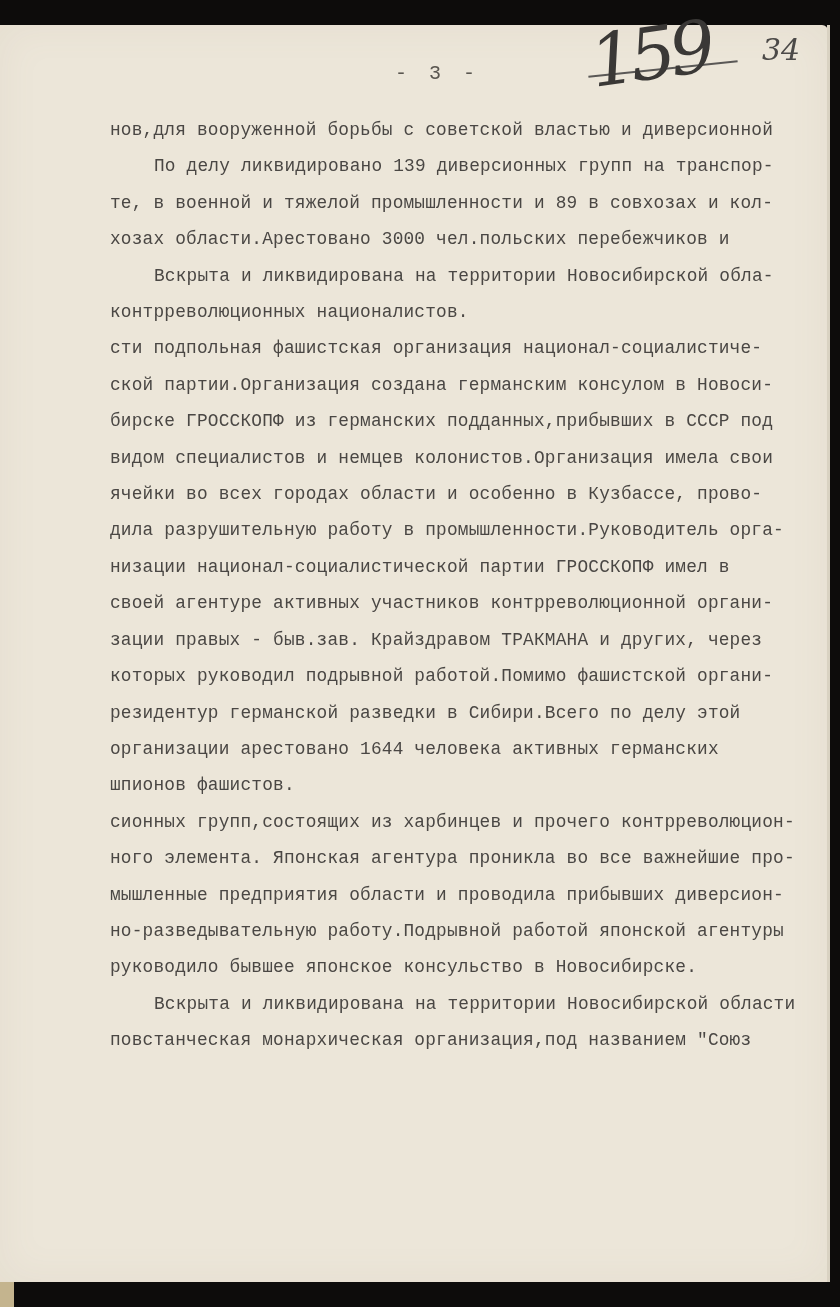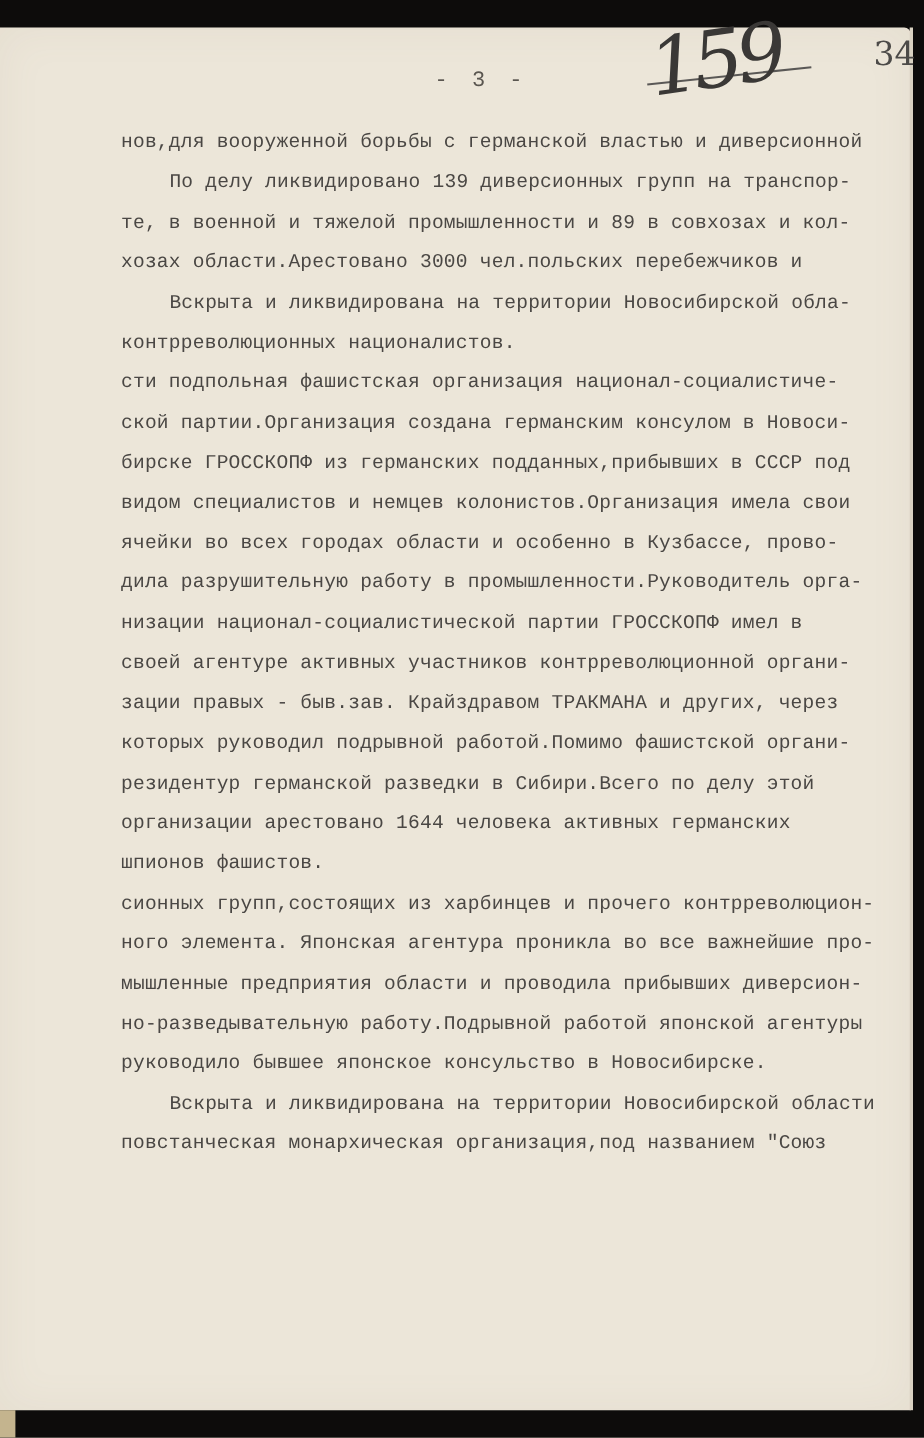--- a/index.html
+++ b/index.html
@@ -35,21 +35,21 @@
   }
   .folio-main {
     left: 590px; top: 12px; font-size: 72px; font-style: italic; transform: rotate(-8deg);
     letter-spacing: -6px;
   }
   .folio-strike {
     position: absolute; left: 588px; top: 68px; width: 150px; height: 2px;
     background: #5a5856; transform: rotate(-6deg);
   }
   .folio-secondary {
-    left: 762px; top: 32px; font-size: 30px; color: #4c4a48; margin-left: 32px;
+    left: 762px; top: 32px; font-size: 30px; font-style: italic; color: #4c4a48;
   }
   .body-text {
     position: absolute; left: 110px; top: 112px; width: 720px;
     font-family: "Liberation Mono", monospace; font-size: 17.8px; color: #4a4744;
     line-height: 36.4px;
     letter-spacing: 0.2px;
   }
   .line { white-space: nowrap; display: block; }
   .indent { padding-left: 44px; }
 </style>
@@ -58,21 +58,21 @@
 
 <div class="page"></div>
 <div class="spine"></div>
 
 <div class="page-number">- 3 -</div>
 <div class="folio-strike"></div>
 <div class="folio folio-main">159</div>
 <div class="folio folio-secondary">34</div>
 
 <div class="body-text">
-  <span class="line">нов,для вооруженной борьбы с германской властью и диверсионной</span>
+  <span class="line">нов,для вооруженной борьбы с советской властью и диверсионной</span>
   <span class="line indent">По делу ликвидировано 139 диверсионных групп на транспор-</span>
   <span class="line">те, в военной и тяжелой промышленности и 89  в совхозах и кол-</span>
   <span class="line">хозах области.Арестовано 3000 чел.польских перебежчиков и</span>
   <span class="line indent">Вскрыта и ликвидирована на территории Новосибирской обла-</span>
   <span class="line">контрреволюционных националистов.</span>
   <span class="line">сти подпольная фашистская организация национал-социалистиче-</span>
   <span class="line">ской партии.Организация создана германским консулом в Новоси-</span>
   <span class="line">бирске ГРОССКОПФ из германских подданных,прибывших в СССР под</span>
   <span class="line">видом специалистов и немцев колонистов.Организация имела свои</span>
   <span class="line">ячейки во всех городах области и особенно в Кузбассе, прово-</span>

